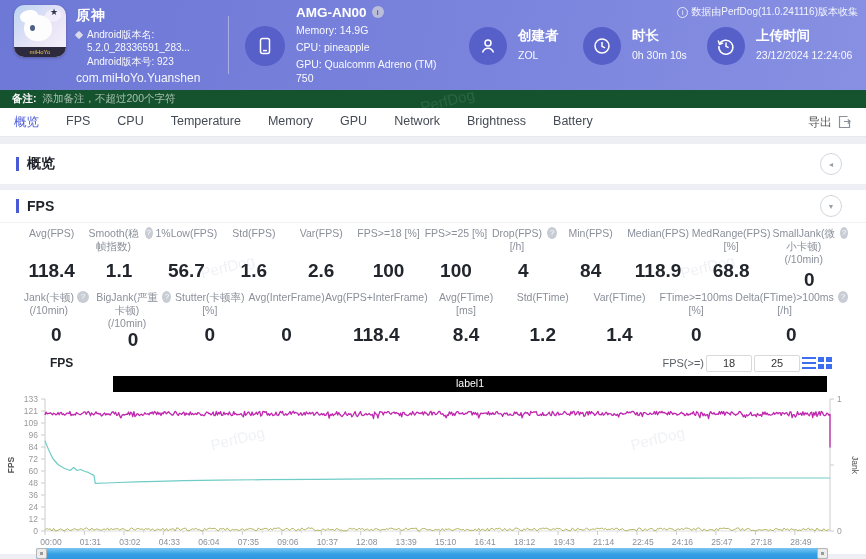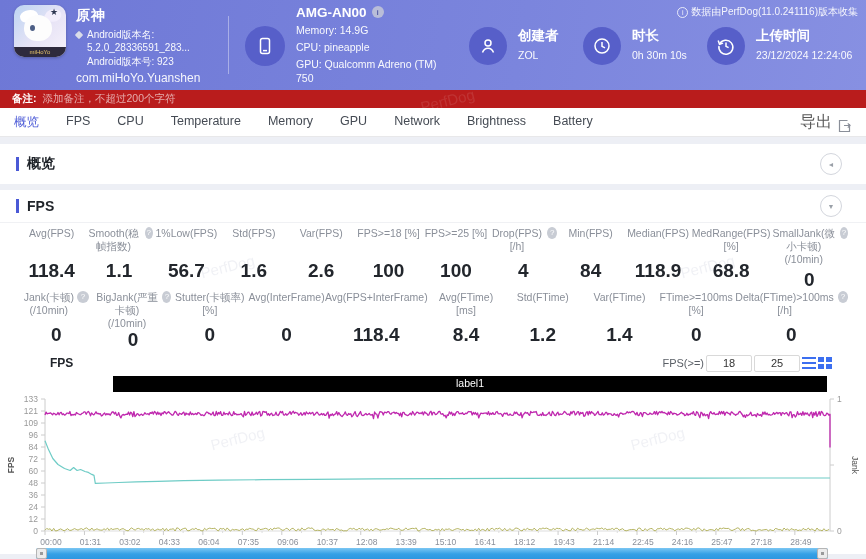--- a/index.html
+++ b/index.html
@@ -38,32 +38,32 @@
   .htitle { font-size:13.5px; font-weight:bold; color:#fff; display:flex; align-items:center; gap:5px; }
   .hline { font-size:10.5px; color:rgba(255,255,255,.95); margin-top:3px; line-height:1.35; }
   .i-gray { display:inline-flex; width:12px; height:12px; border-radius:50%; background:#b9bdd8; color:#5a60a8;
             font-size:8px; align-items:center; justify-content:center; font-style:normal; font-weight:bold; }
   .hb-device { width:208px; }
   .hb-creator { width:108px; margin-left:16px; }
   .hb-duration { width:118px; margin-left:6px; }
   .hb-upload { margin-left:6px; }
 
   
-  .notebar { height:18px; background:#b91c1c; color:#fff; font-size:10.5px; display:flex; align-items:center;
+  .notebar { height:18px; background:#14532d; color:#fff; font-size:10.5px; display:flex; align-items:center;
              padding-left:12px; gap:6px; cursor:text; }
   .notebar b { font-weight:bold; }
   .notebar .ph { color:rgba(255,255,255,.62); }
 
   
   .tabs { height:29px; background:#fff; border-bottom:1px solid #e8e8ea; display:flex; align-items:center;
           padding:0 14px; }
   .tablist { display:flex; gap:27px; flex:1; }
   .tab { font-size:12.5px; color:#454b54; cursor:pointer; }
   .tab.active { color:#4a59d6; }
-  .export { display:flex; align-items:flex-end; gap:5px; font-size:16px; color:#595959; cursor:pointer; }
+  .export { display:flex; align-items:center; gap:5px; font-size:12px; color:#595959; cursor:pointer; }
 
   
   .panel { background:#fff; }
   .panel.ov { margin-top:7px; height:40px; }
   .panel.fps { margin-top:6px; height:364px; }
   .sec-head { display:flex; align-items:center; height:40px; padding:0 16px; position:relative; }
   .panel.fps .sec-head { height:32px; }
   .sec-bar { width:3px; height:14px; background:#4a59d6; margin-right:8px; }
   .sec-title { font-size:14px; font-weight:bold; color:#1f2329; }
   .collapse { position:absolute; right:24px; top:50%; transform:translateY(-50%); width:22px; height:22px;

